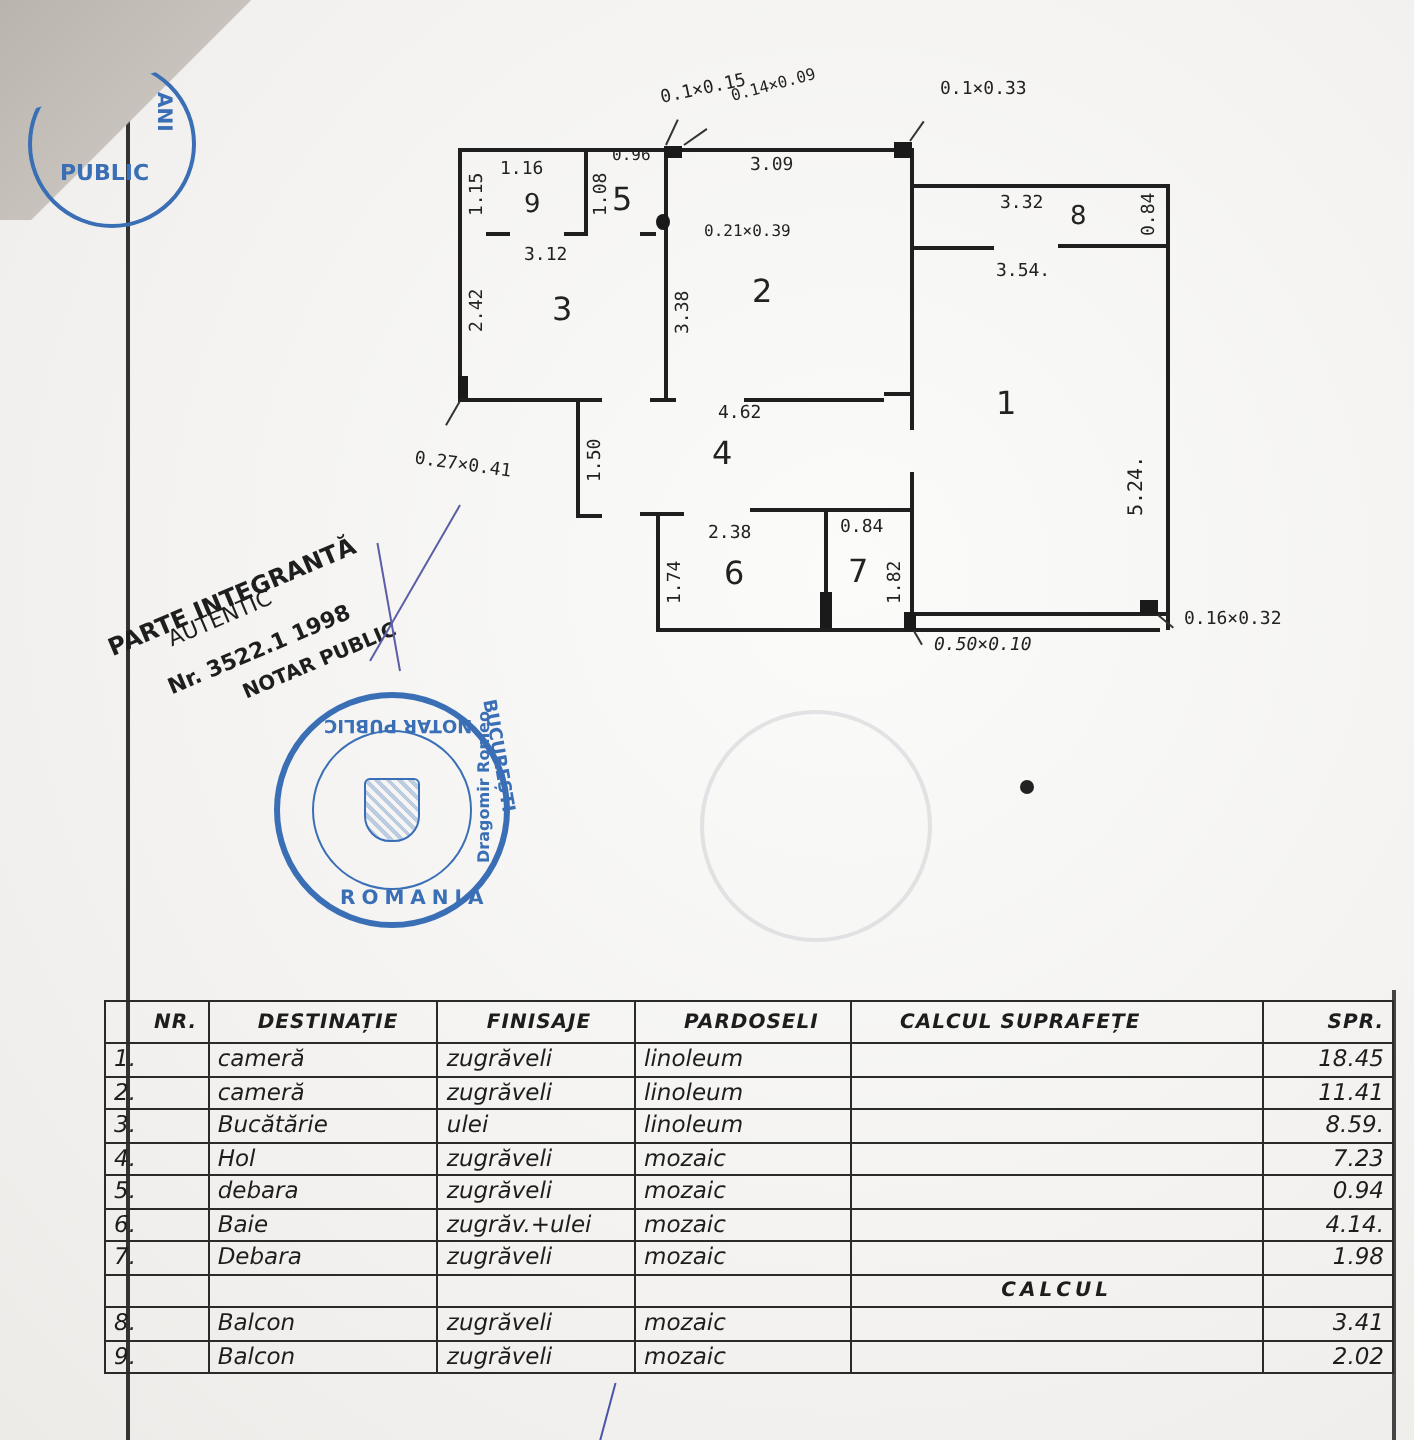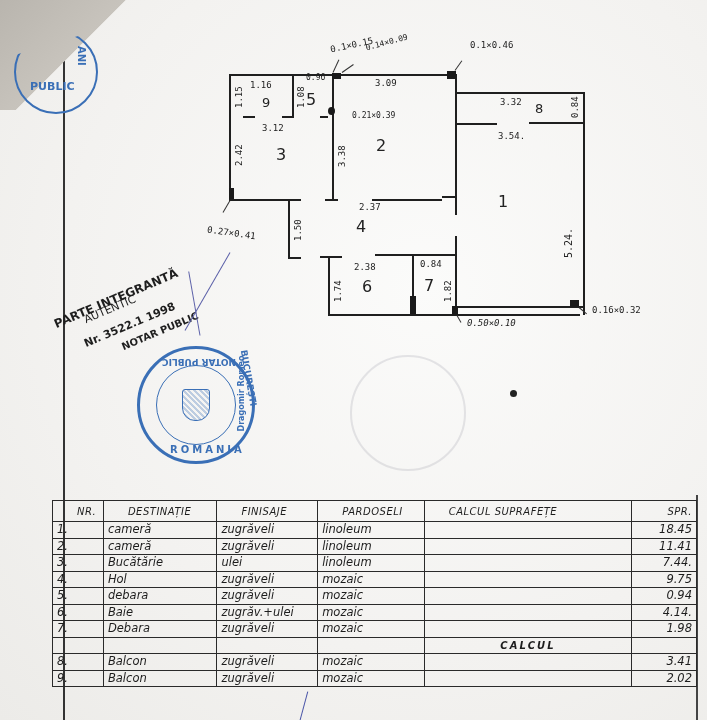--- a/index.html
+++ b/index.html
@@ -46,21 +46,21 @@
   
   table.rooms {
     position:absolute; left:52px; top:500px; width:645px;
     border-collapse:collapse; font-family:"DejaVu Sans", sans-serif; font-style:italic;
     font-size:11.5px; color:#1d1d1d;
   }
   table.rooms td, table.rooms th {
     border:1.2px solid #2a2a2a; padding:0 4px; height:15.5px; line-height:15px;
     text-align:left; white-space:nowrap; overflow:hidden;
   }
-  table.rooms th { font-weight:normal; font-size:10px; letter-spacing:0.5px; height:20px;padding-left:24px; }
+  table.rooms th { font-weight:bold; font-size:10px; letter-spacing:0.5px; height:20px;padding-left:24px; }
   .c-nr { width:24px; }
   .c-dest { width:100px; }
   .c-fin { width:86px; }
   .c-pard { width:90px; }
   .c-calc { width:230px; }
   .c-sup { width:44px; text-align:right !important; }
   .total-cell { text-align:center !important; letter-spacing:2px; font-weight:bold; font-size:10px; }
   .pen-mark { position:absolute; height:1px; background:#4a55a8; transform-origin:left center; }
 </style>
 </head>
@@ -135,34 +135,34 @@
   <span class="room-num" style="left:262px;top:95px;font-size:13px;">9</span>
 
   <span class="dim" style="left:250px;top:80px;">1.16</span>
   <span class="dim rot" style="left:234px;top:108px;">1.15</span>
   <span class="dim rot" style="left:296px;top:108px;">1.08</span>
   <span class="dim" style="left:306px;top:73px;font-size:8px;">0.96</span>
   <span class="dim" style="left:262px;top:123px;">3.12</span>
   <span class="dim rot" style="left:234px;top:166px;">2.42</span>
   <span class="dim" style="left:375px;top:78px;">3.09</span>
   <span class="dim rot" style="left:337px;top:167px;">3.38</span>
-  <span class="dim" style="left:359px;top:202px;">2.37</span>
+  <span class="dim" style="left:359px;top:202px;">4.62</span>
   <span class="dim rot" style="left:293px;top:241px;">1.50</span>
   <span class="dim" style="left:354px;top:262px;">2.38</span>
   <span class="dim rot" style="left:333px;top:302px;">1.74</span>
   <span class="dim" style="left:420px;top:259px;">0.84</span>
   <span class="dim rot" style="left:443px;top:302px;">1.82</span>
   <span class="dim" style="left:500px;top:97px;">3.32</span>
   <span class="dim rot" style="left:570px;top:118px;">0.84</span>
   <span class="dim" style="left:498px;top:131px;">3.54.</span>
   <span class="dim rot" style="left:563px;top:258px;font-size:10px;">5.24.</span>
 
   <span class="dim" style="left:330px;top:40px;transform:rotate(-12deg);">0.1×0.15</span>
   <span class="dim" style="left:365px;top:38px;transform:rotate(-15deg);font-size:8px;">0.14×0.09</span>
-  <span class="dim" style="left:470px;top:40px;">0.1×0.46</span>
+  <span class="dim" style="left:470px;top:40px;">0.1×0.33</span>
   <span class="dim" style="left:352px;top:111px;font-size:8px;">0.21×0.39</span>
   <span class="dim" style="left:207px;top:228px;transform:rotate(8deg);">0.27×0.41</span>
   <span class="dim" style="left:467px;top:318px;font-style:italic;">0.50×0.10</span>
   <span class="dim" style="left:592px;top:305px;">0.16×0.32</span>
 </div>
 
 <div>
   <span class="stamp-text" style="left:52px;top:318px;font-size:12px;">PARTE INTEGRANTĂ</span>
   <span class="stamp-text" style="left:82px;top:314px;font-size:11px;font-weight:normal;">AUTENTIC</span>
   <span class="stamp-text" style="left:82px;top:338px;font-size:11px;">Nr. 3522.1 1998</span>
@@ -212,29 +212,29 @@
       <td>linoleum</td>
       <td></td>
       <td class="c-sup">11.41</td>
     </tr>
     <tr>
       <td>3.</td>
       <td>Bucătărie</td>
       <td>ulei</td>
       <td>linoleum</td>
       <td></td>
-      <td class="c-sup">7.44.</td>
+      <td class="c-sup">8.59.</td>
     </tr>
     <tr>
       <td>4.</td>
       <td>Hol</td>
       <td>zugrăveli</td>
       <td>mozaic</td>
       <td></td>
-      <td class="c-sup">9.75</td>
+      <td class="c-sup">7.23</td>
     </tr>
     <tr>
       <td>5.</td>
       <td>debara</td>
       <td>zugrăveli</td>
       <td>mozaic</td>
       <td></td>
       <td class="c-sup">0.94</td>
     </tr>
     <tr>

